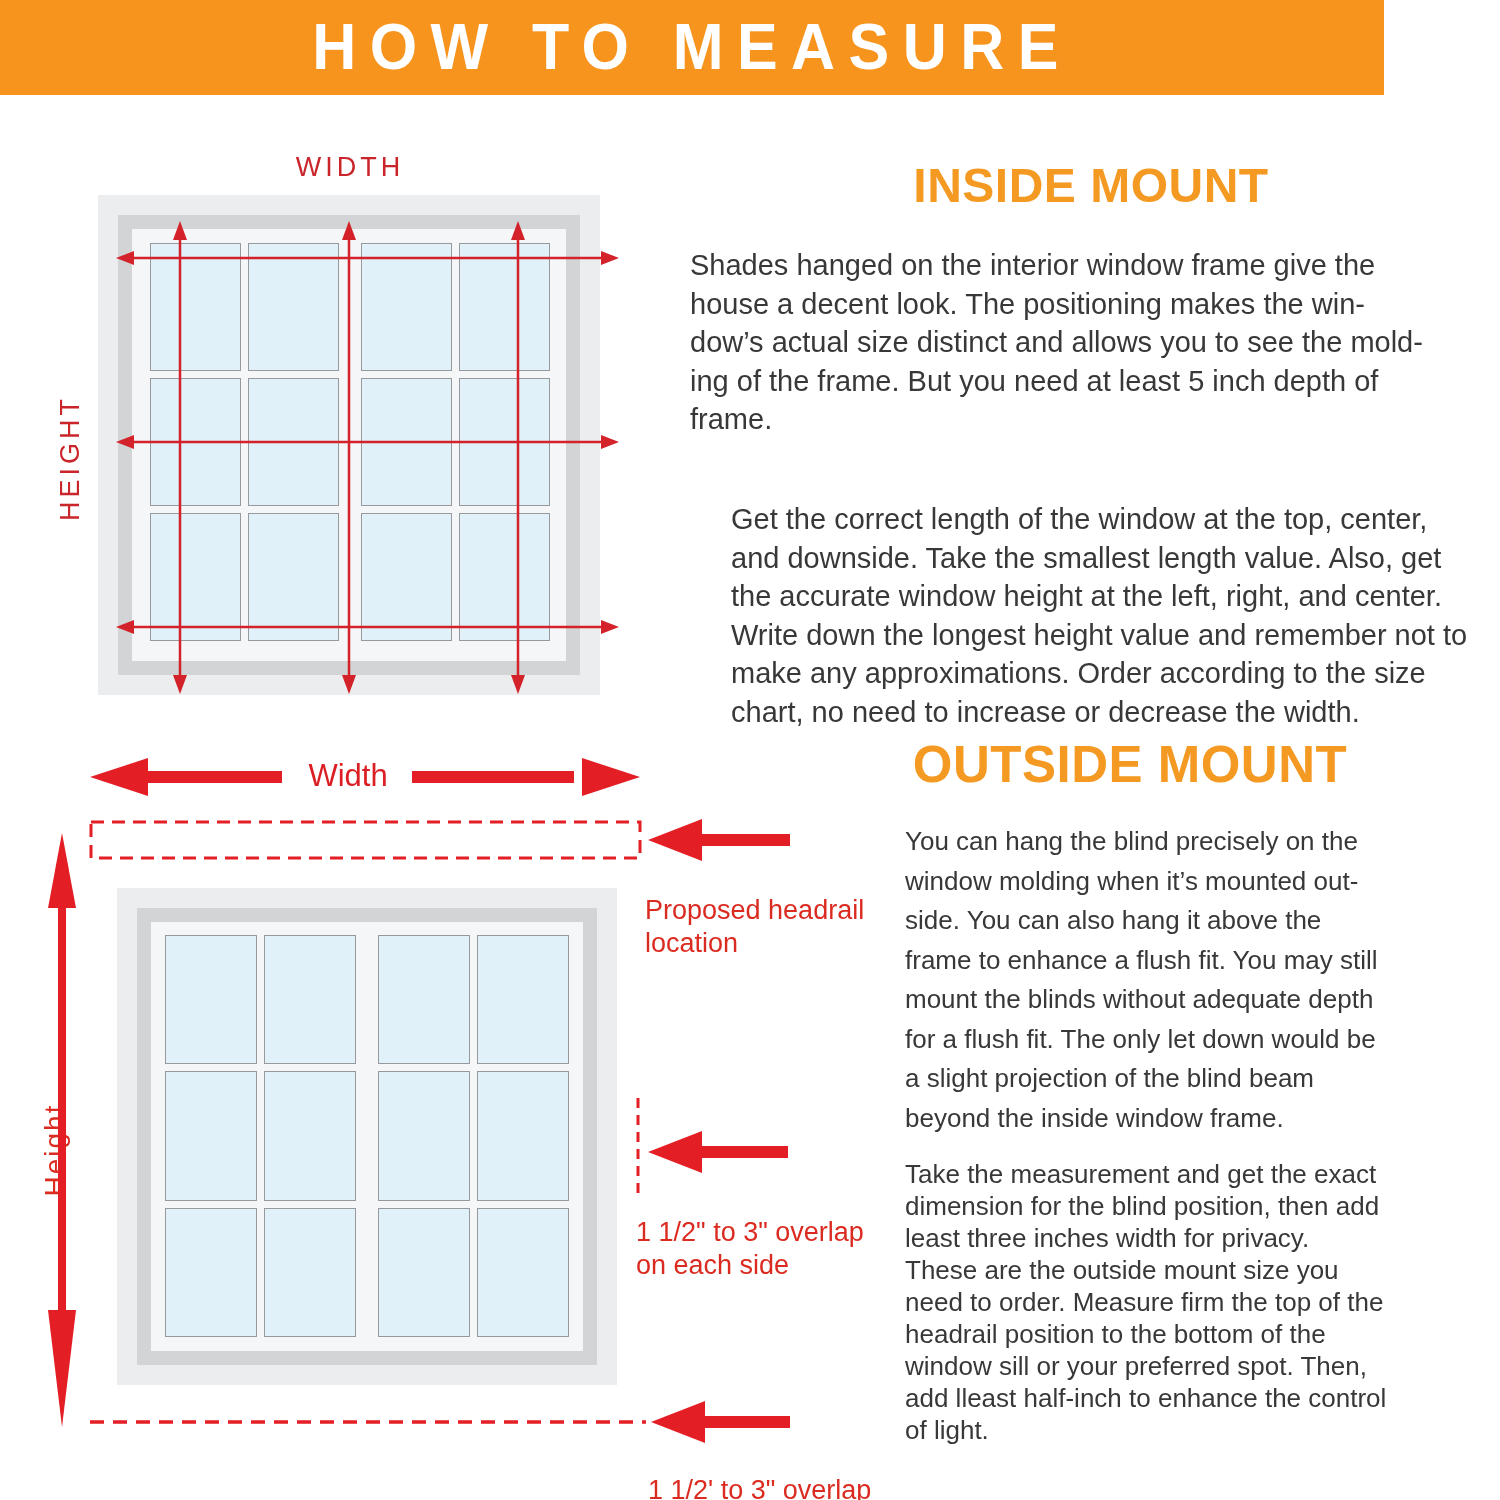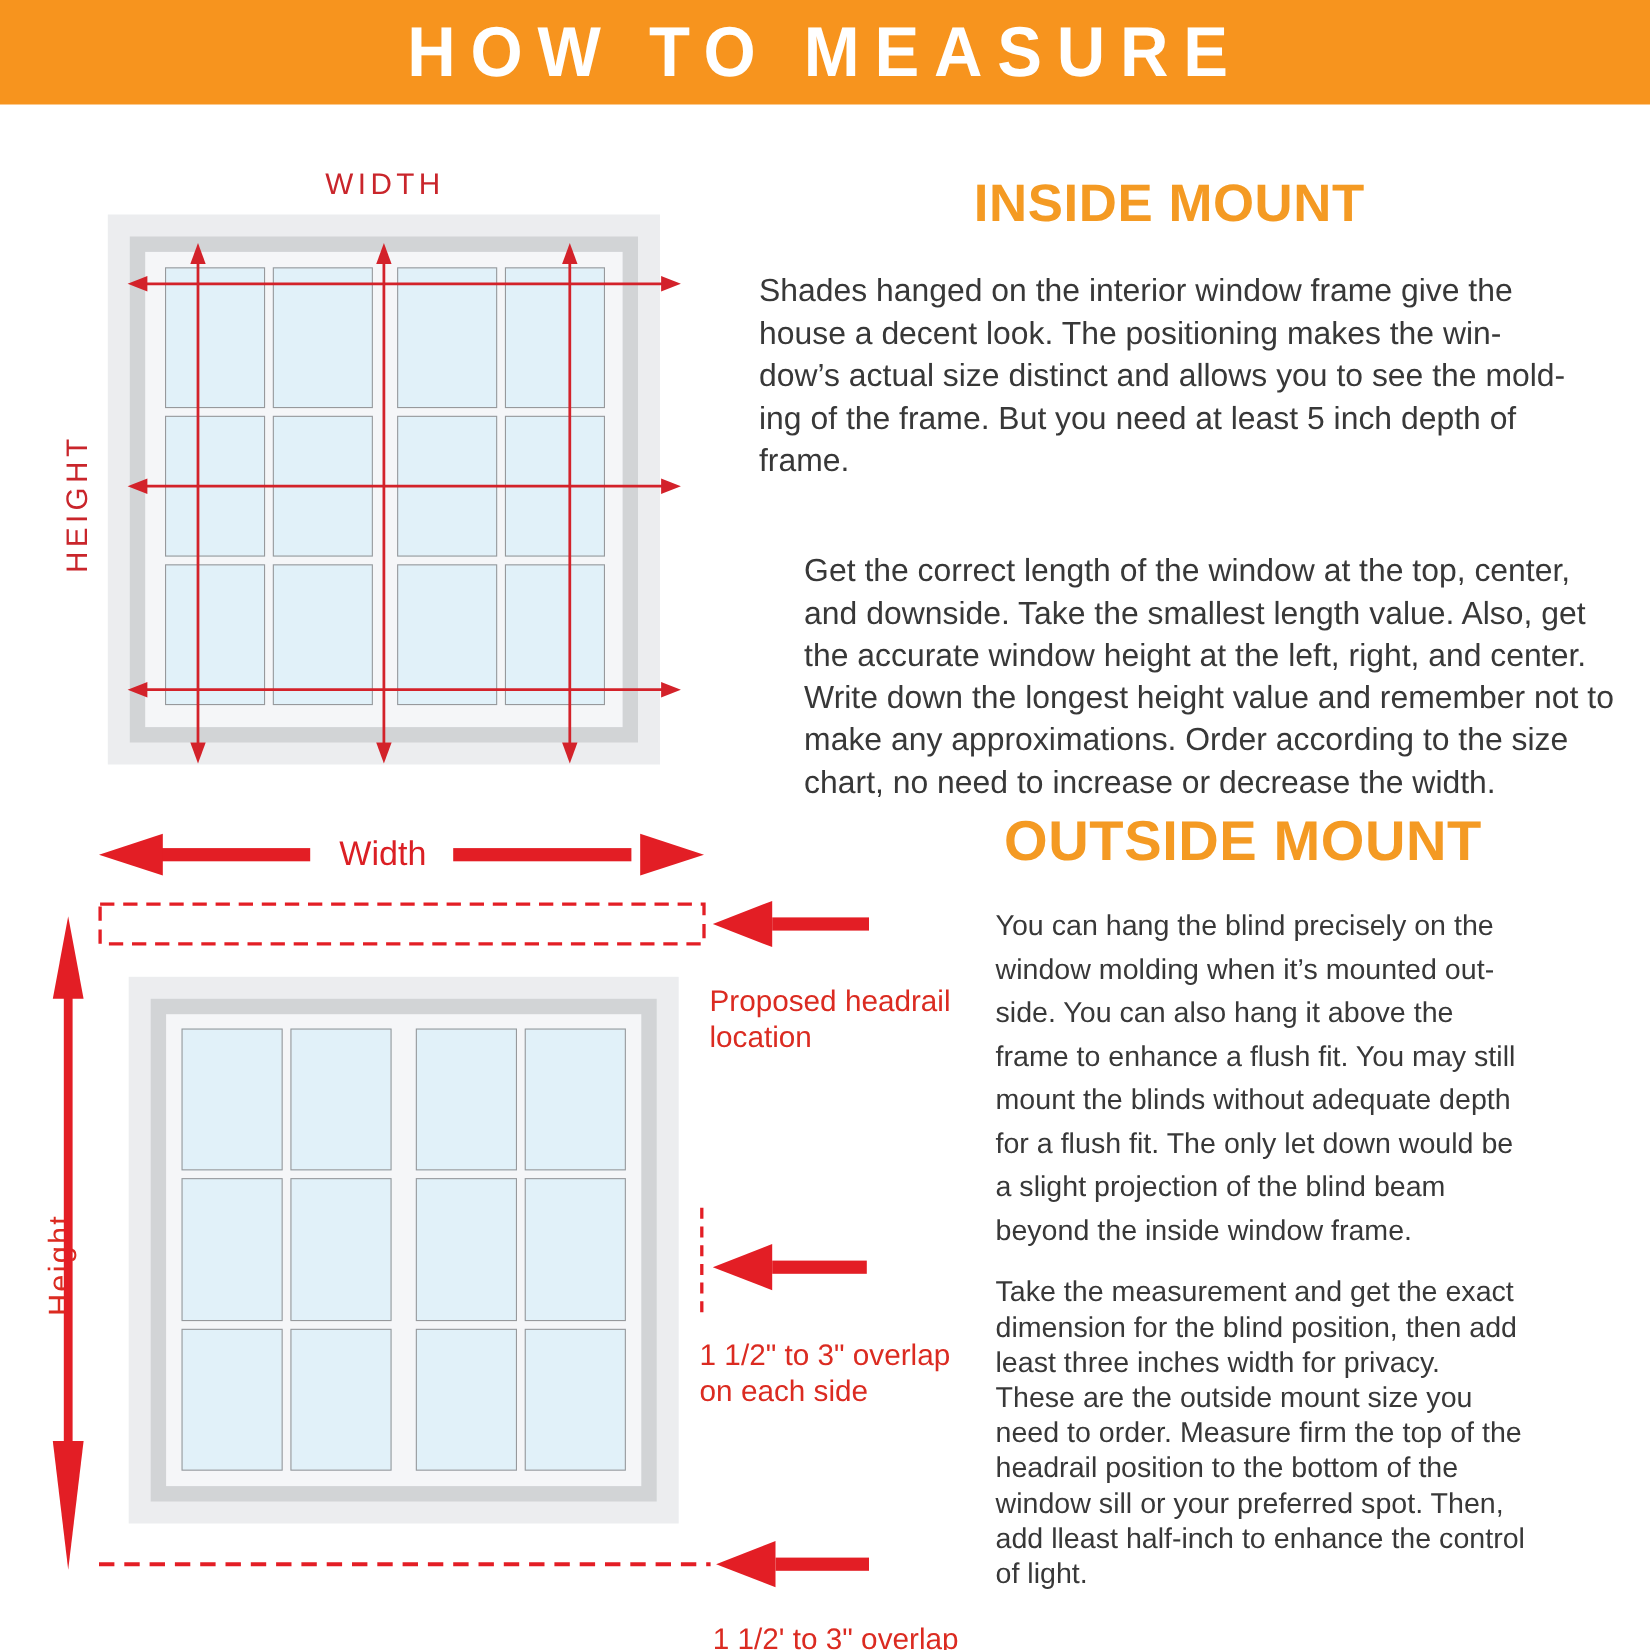--- a/index.html
+++ b/index.html
@@ -2,21 +2,21 @@
 <html><head>
 <meta charset="utf-8">
 <style>
   html,body{margin:0;padding:0;background:#ffffff;}
   .page{
     position:relative;width:1500px;height:1500px;background:#ffffff;
     overflow:hidden;font-family:"Liberation Sans",sans-serif;
   }
   
   .banner{
-    position:absolute;left:0;top:0;width:1500px;height:95px;
+    position:absolute;left:0;top:0;width:1384px;height:95px;
     background:#F7941E;text-align:center;
   }
   .banner span{
     display:inline-block;line-height:95px;color:#ffffff;font-weight:bold;
     font-size:61px;letter-spacing:0.22em;transform:scaleY(1.05);
     transform-origin:center;white-space:nowrap;
   }
   
   .window{position:absolute;background:#ECEDEF;}
   .win-layer2{position:absolute;inset:20px;background:#D2D4D6;}
@@ -39,21 +39,21 @@
     white-space:pre-line;text-align:left;margin-top:36px;
   }
   .width-word{
     position:absolute;color:#DB1F24;font-size:31px;text-align:center;white-space:nowrap;
   }
   
   .mount-heading{
     position:absolute;color:#F49A23;font-weight:bold;text-align:center;
     letter-spacing:0.5px;white-space:nowrap;
   }
-  .inside-heading{left:678px;top:158px;width:770px;font-size:48px;}
+  .inside-heading{left:706px;top:158px;width:770px;font-size:48px;}
   .outside-heading{left:880px;top:735px;width:500px;font-size:51px;}
   .body-para{
     position:absolute;color:#383838;white-space:pre-line;text-align:left;
   }
   .inside-para{left:690px;width:780px;font-size:29px;line-height:38.5px;}
   .outside-para{left:905px;width:585px;font-size:26px;}
 </style>
 </head>
 <body>
 

